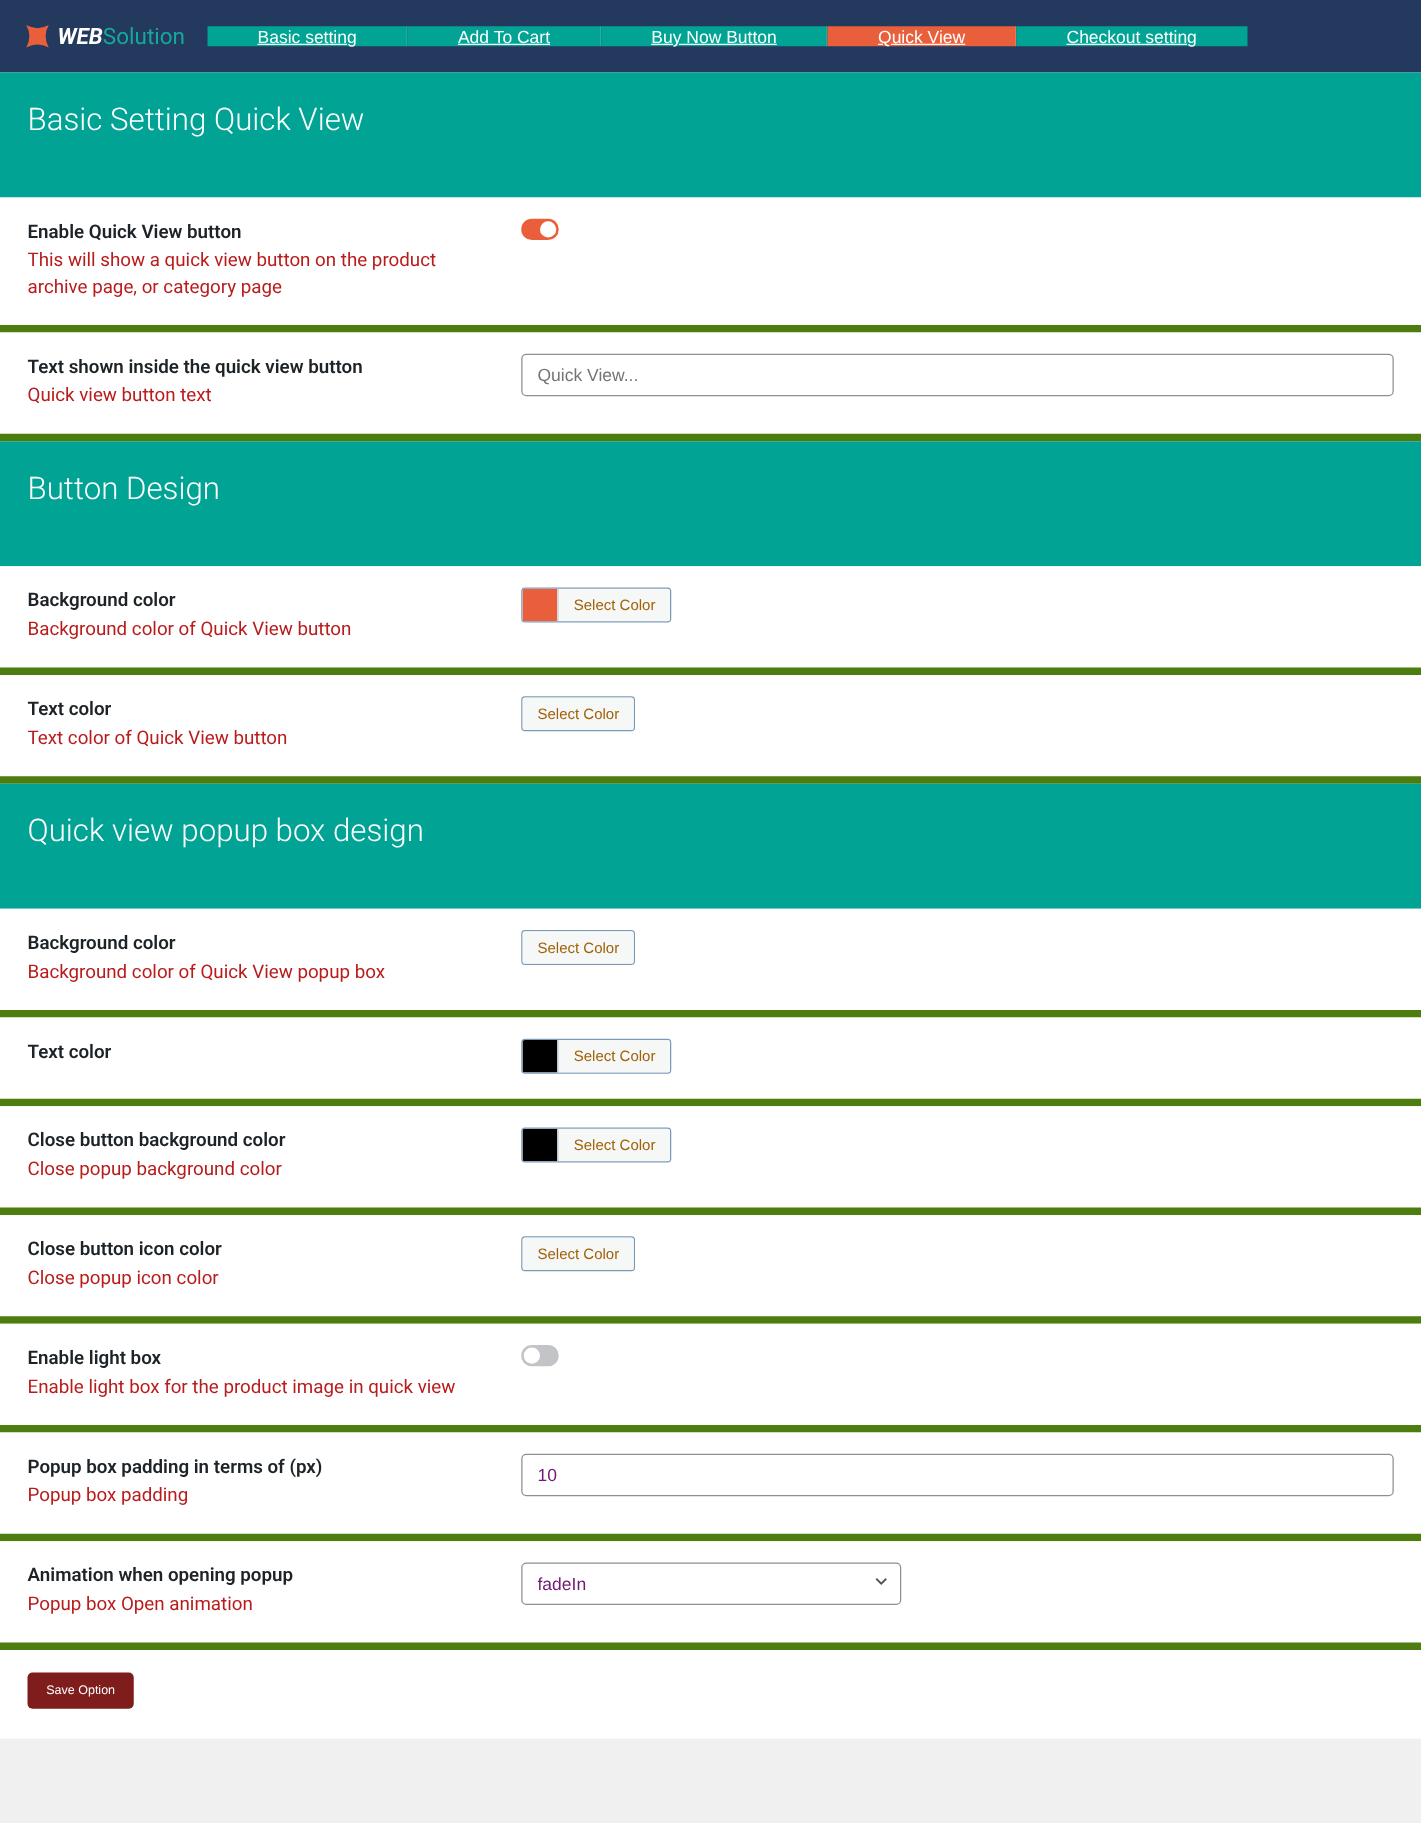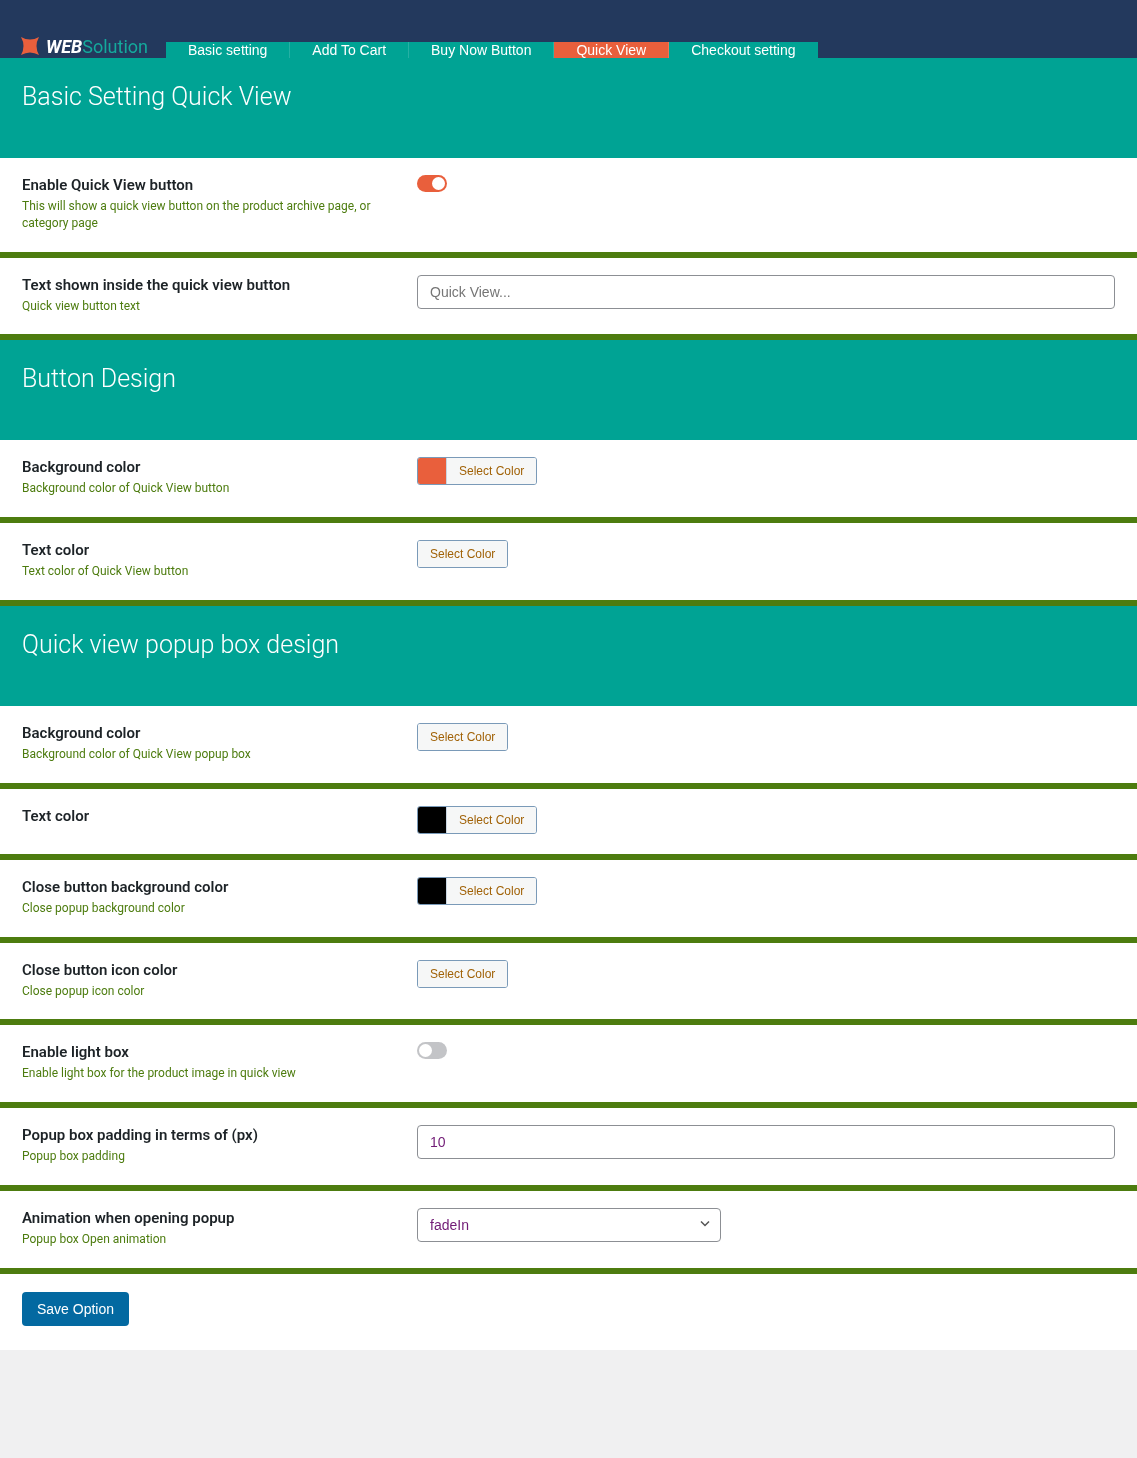--- a/index.html
+++ b/index.html
@@ -6,63 +6,64 @@
 body {
   font-family: -apple-system, BlinkMacSystemFont, "Segoe UI", Roboto, Arial, sans-serif;
   background: #f0f0f1;
   color: #1d2327;
   font-size: 13px;
 }
 .wrapper { background: #fff; margin: 0; }
 .header {
   background: #23395d;
   display: flex;
-  align-items: flex-end;
+  align-items: center;
   height: 58px;
 }
 .logo {
   display: flex;
   align-items: center;
   padding: 0 18px;
   background: #23395d;
   gap: 4px;
 }
 .logo-icon { width: 24px; height: 24px; }
 .logo-text { color: #fff; font-weight: 700; font-size: 18px; font-style: italic; }
 .logo-text .solution { color: #14a99c; font-weight: 400; font-style: normal; }
 .tabs { display: flex; }
 .tab {
   background: #00a394;
   color: #fff;
   border: none;
   border-right: 1px solid rgba(255,255,255,0.15);
-  padding: 0 22px;
+  padding: 0 40px;
   font-size: 14px;
   cursor: pointer;
   display: flex;
   align-items: center;
+  text-decoration: underline;
 }
 .tab.active { background: #e95f3c; }
 .tab:last-child { border-right: none; }
 .section-title {
   background: #00a394;
   color: #fff;
   padding: 24px 22px 47px;
   font-size: 25px;
   font-weight: 300;
 }
 .setting-row {
   display: flex;
   padding: 16px 22px 20px;
   border-bottom: 6px solid #4d7c0f;
   background: #fff;
 }
 .setting-label { width: 395px; padding-right: 20px; padding-top: 2px; }
 .setting-label .title { font-size: 15px; font-weight: 600; color: #1d2327; margin-bottom: 4px; }
-.setting-label .desc { font-size: 12px; color: #4d7c0f; line-height: 1.4; }
+.setting-label .desc { font-size: 15px; color: #b91c1c; line-height: 1.4; }
 .setting-control { flex: 1; display: flex; align-items: flex-start; padding-top: 1px; }
 .toggle {
   width: 30px; height: 17px; border-radius: 17px;
   position: relative; cursor: pointer;
   display: inline-block;
 }
 .toggle.on { background: #e95f3c; }
 .toggle.off { background: #c3c4c7; }
 .toggle::after {
   content: ""; position: absolute; top: 2px;
@@ -91,22 +92,22 @@
   overflow: hidden; height: 28px;
 }
 .color-swatch { width: 28px; }
 .color-btn {
   background: #f6f7f7; border: none; border-left: 1px solid #c9d6e2;
   padding: 0 12px; font-size: 12px; color: #a16207; cursor: pointer;
 }
 .color-picker.noswatch .color-btn { border-left: none; }
 .footer { padding: 18px 22px 24px; }
 .save-btn {
-  background: #0369a1; color: #fff; border: none;
-  padding: 9px 15px; border-radius: 4px; font-size: 14px; cursor: pointer;
+  background: #7f1d1d; color: #fff; border: none;
+  padding: 9px 15px; border-radius: 4px; font-size: 10px; cursor: pointer;
 }
 </style>
 </head>
 <body>
 
 <div class="wrapper">
   <div class="header">
     <div class="logo">
       <svg class="logo-icon" viewBox="0 0 24 24">
           <path fill="#e95f3c" d="M3 3 Q12 8 21 3 Q16 12 21 21 Q12 16 3 21 Q8 12 3 3 Z"></path>

